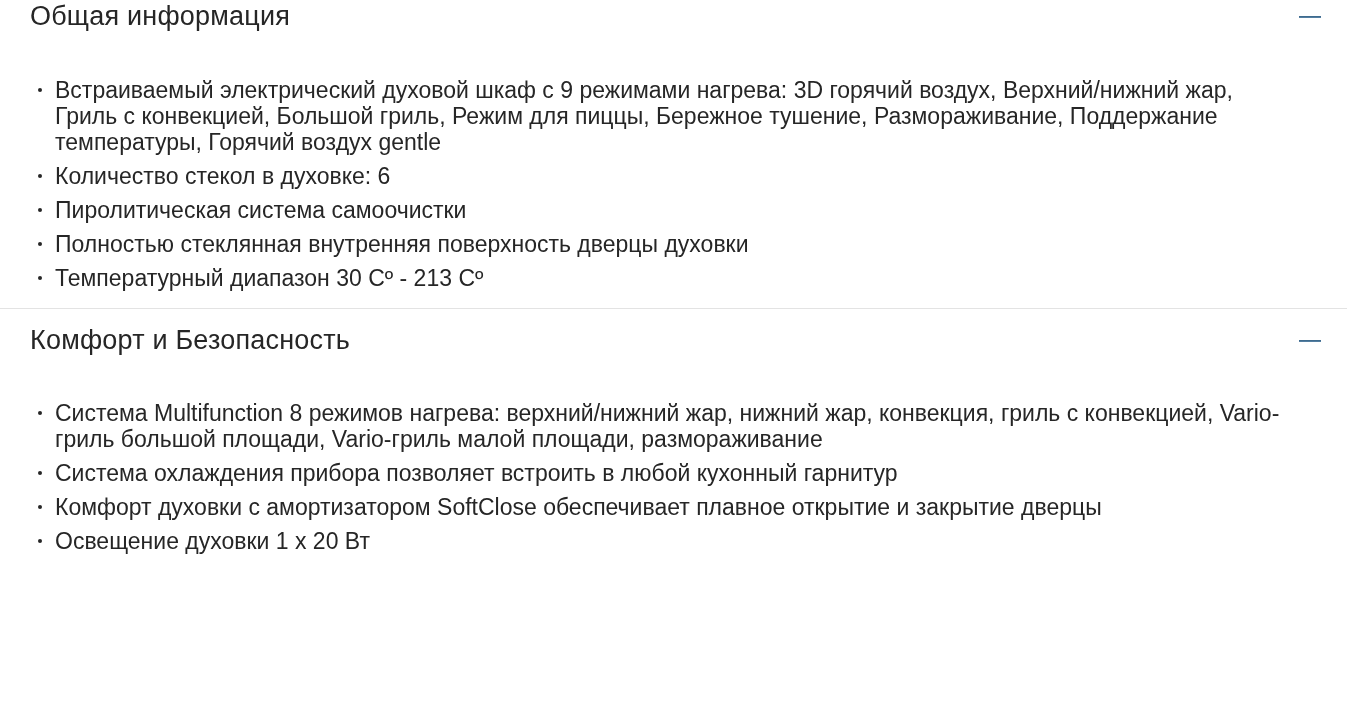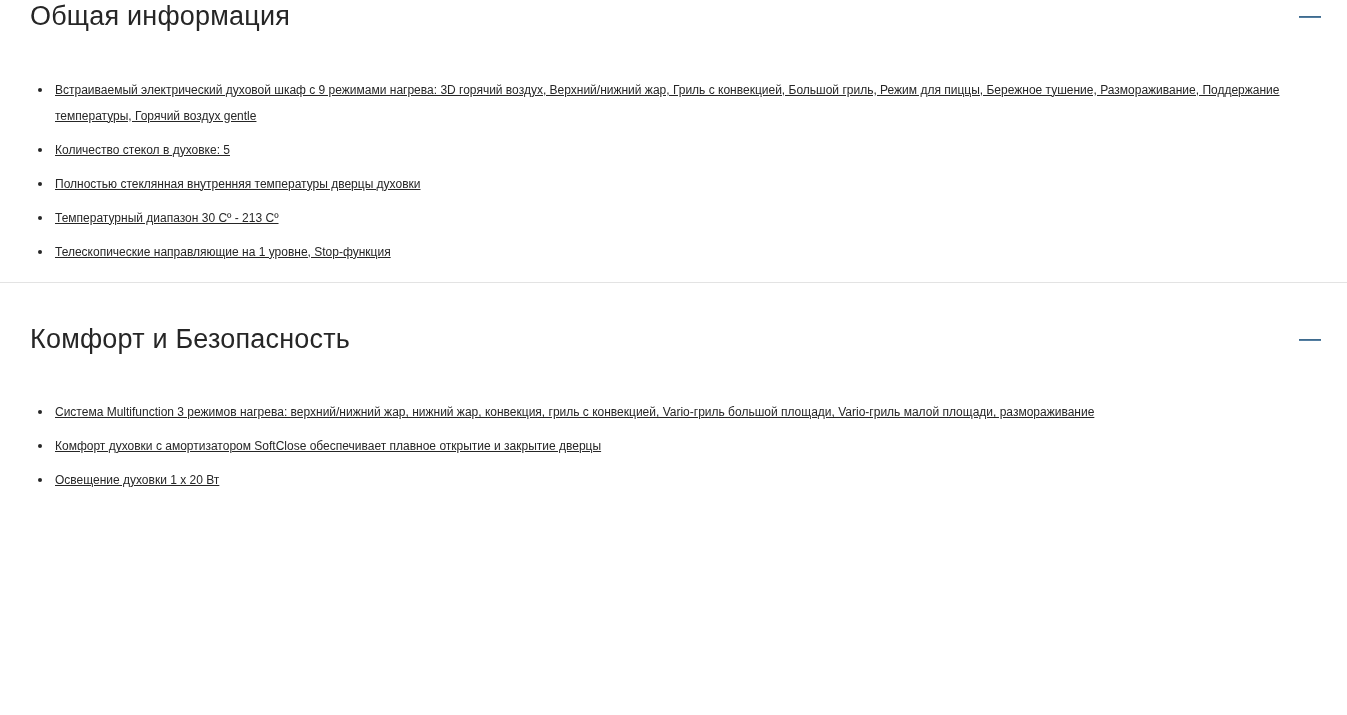--- a/index.html
+++ b/index.html
@@ -38,71 +38,71 @@
     margin-right: 1px;
   }
   .spec-list {
     list-style: none;
     margin-top: 45px;
     margin-bottom: 17px;
   }
   .spec-list li {
     position: relative;
     padding-left: 25px;
-    font-size: 12px;
+    font-size: 23px;
     line-height: 26px;
     margin-bottom: 8px;
     max-width: 1262px;
-    text-decoration: underline;
   }
   .spec-list li::before {
     content: "";
     position: absolute;
     left: 8px;
     top: 11px;
     width: 4px;
     height: 4px;
     border-radius: 50%;
     background: #262626;
   }
   .divider {
     border: none;
     border-top: 1px solid #e3e3e3;
     margin: 0 -25px 0 -30px;
   }
   .section-2 .section-header {
-    margin-top: 42px;
+    margin-top: 17px;
   }
 </style>
 </head>
 <body>
 
 <div class="page">
 
   <section class="spec-section section-1">
     <div class="section-header">
       <h2 class="section-title">Общая информация</h2>
       <span class="minus-icon"></span>
     </div>
     <ul class="spec-list">
       <li><span>Встраиваемый электрический духовой шкаф с 9 режимами нагрева: 3D горячий воздух, Верхний/нижний жар, Гриль с конвекцией, Большой гриль, Режим для пиццы, Бережное тушение, Размораживание, Поддержание температуры, Горячий воздух gentle</span></li>
-      <li><span>Количество стекол в духовке: 5</span></li>
-      <li><span>Полностью стеклянная внутренняя температуры дверцы духовки</span></li>
+      <li><span>Количество стекол в духовке: 6</span></li>
+      <li><span>Пиролитическая система самоочистки</span></li>
+      <li><span>Полностью стеклянная внутренняя поверхность дверцы духовки</span></li>
       <li><span>Температурный диапазон 30 Cº - 213 Cº</span></li>
-      <li><span>Телескопические направляющие на 1 уровне, Stop-функция</span></li>
     </ul>
   </section>
 
   <hr class="divider">
 
   <section class="spec-section section-2">
     <div class="section-header">
       <h2 class="section-title">Комфорт и Безопасность</h2>
       <span class="minus-icon"></span>
     </div>
     <ul class="spec-list">
-      <li><span>Система Multifunction 3 режимов нагрева: верхний/нижний жар, нижний жар, конвекция, гриль с конвекцией, Vario-гриль большой площади, Vario-гриль малой площади, размораживание</span></li>
+      <li><span>Система Multifunction 8 режимов нагрева: верхний/нижний жар, нижний жар, конвекция, гриль с конвекцией, Vario-гриль большой площади, Vario-гриль малой площади, размораживание</span></li>
+      <li><span>Система охлаждения прибора позволяет встроить в любой кухонный гарнитур</span></li>
       <li><span>Комфорт духовки с амортизатором SoftClose обеспечивает плавное открытие и закрытие дверцы</span></li>
       <li><span>Освещение духовки 1 x 20 Вт</span></li>
     </ul>
   </section>
 
 </div>
 
 </body></html>

